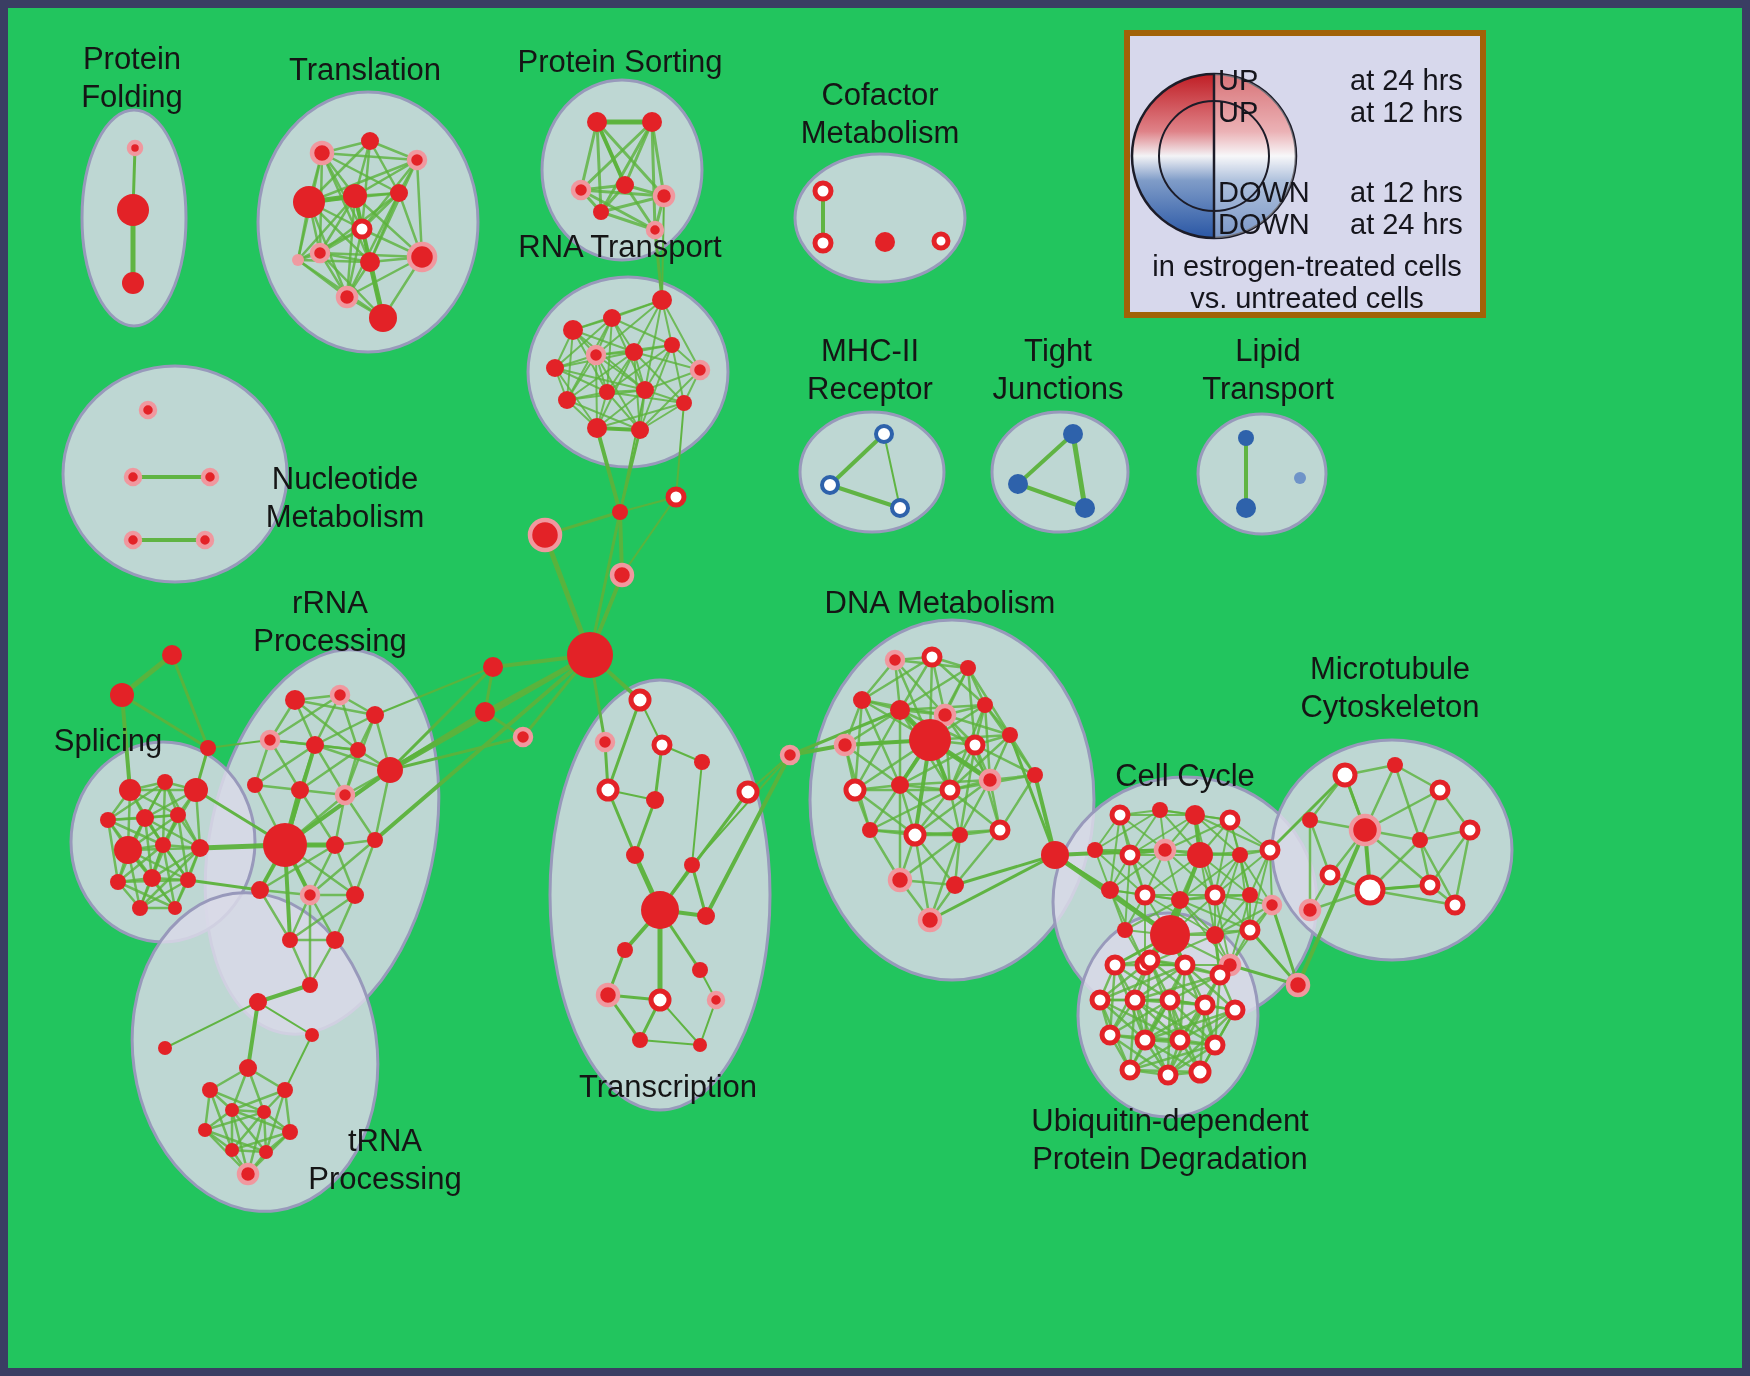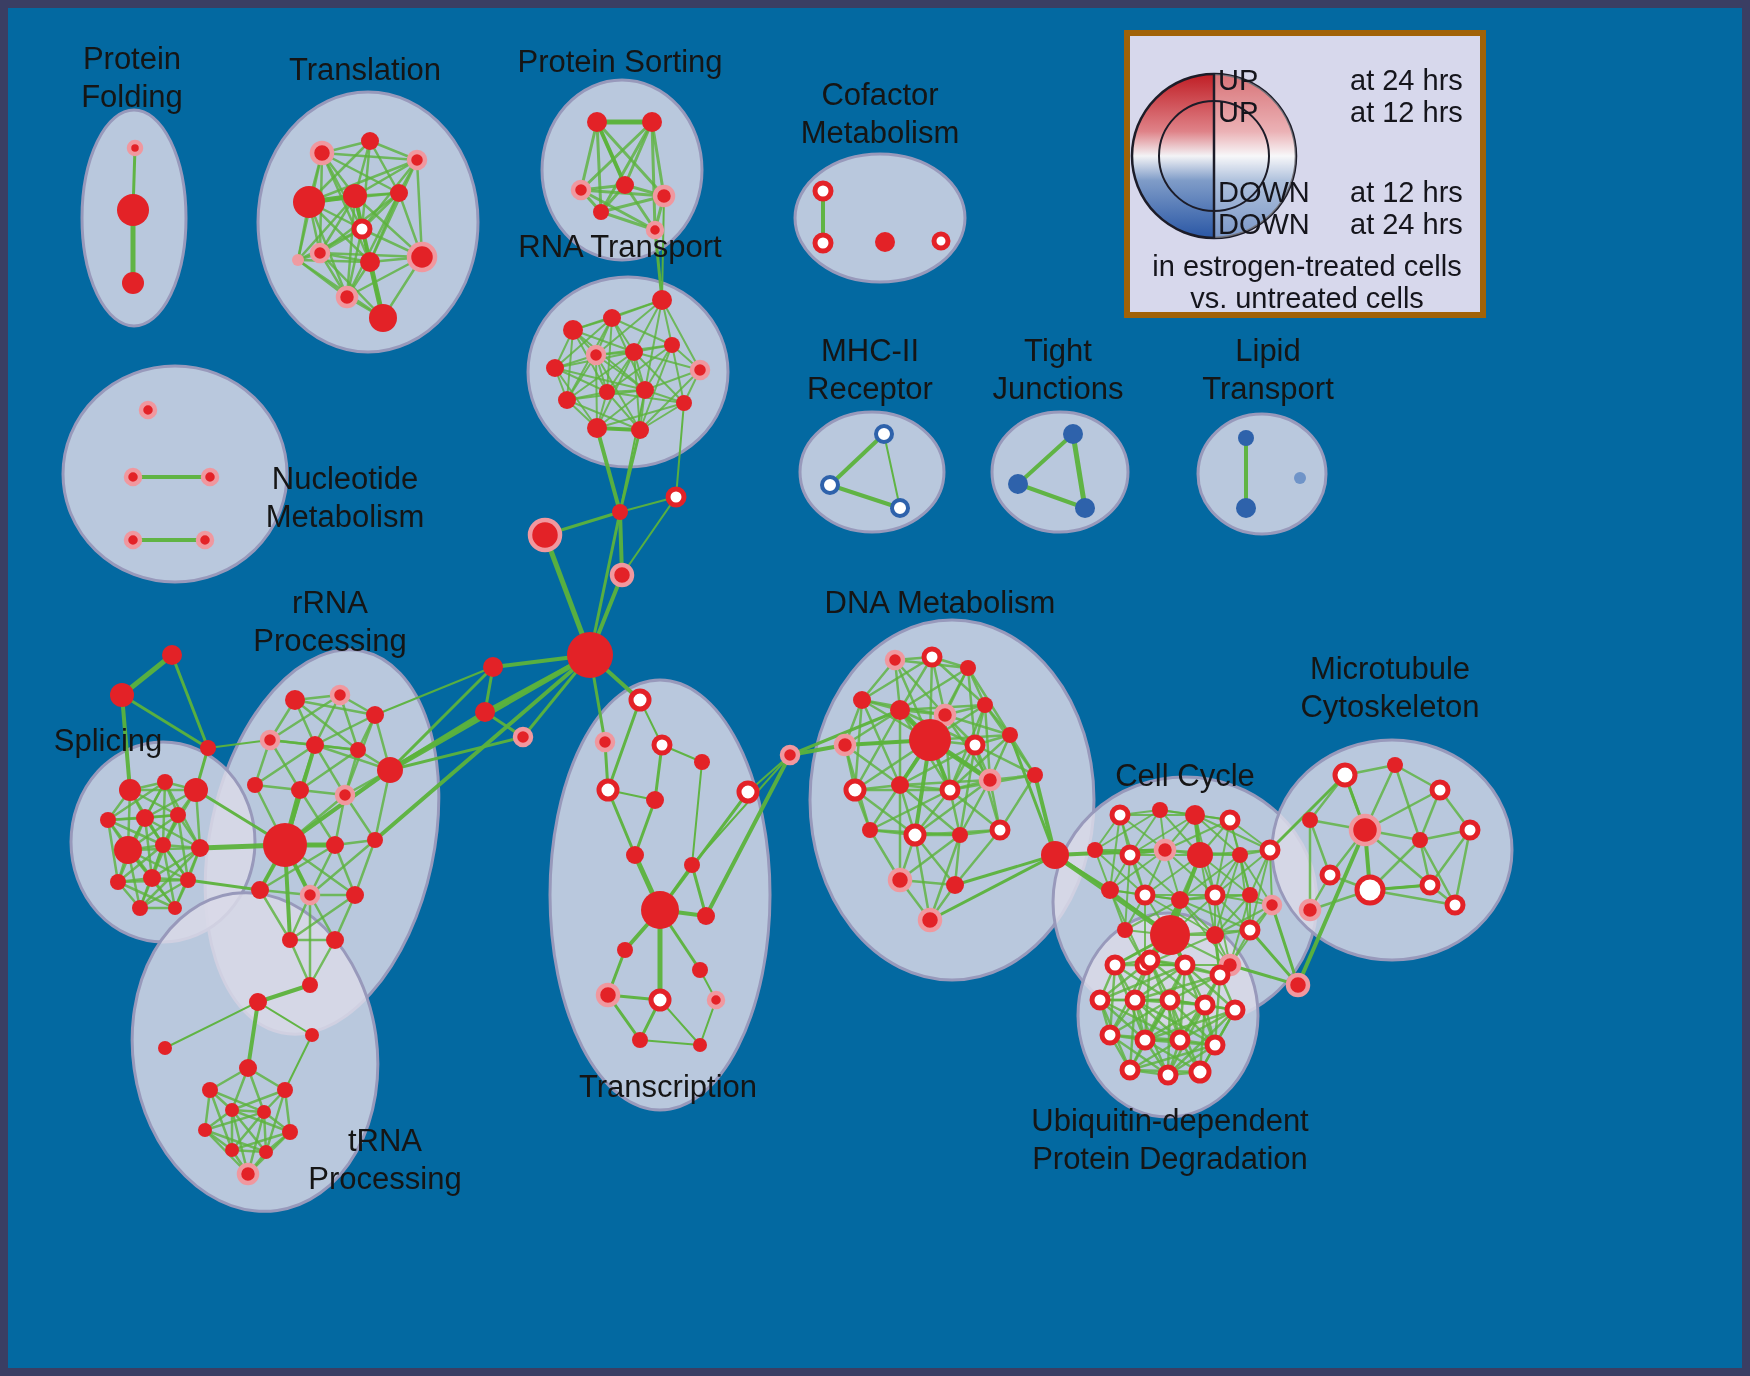--- a/index.html
+++ b/index.html
@@ -1,19 +1,19 @@
 <!DOCTYPE html>
 <html><head>
 <meta charset="utf-8">
 <style>
   * { margin:0; padding:0; box-sizing:border-box; }
   html,body { background:#8f92ad; }
   .page {
     position:relative; width:1750px; height:1376px;
-    background:#0369a1; overflow:hidden;
+    background:#22c55e; overflow:hidden;
     font-family:"Liberation Sans", sans-serif;
   }
   .frame { position:absolute; inset:0; border:8px solid #3a3e63; pointer-events:none; z-index:6; }
   svg.net { position:absolute; left:0; top:0; }
   text { font-family:"Liberation Sans", sans-serif; }
   .legend {
     position:absolute; left:1124px; top:30px; width:362px; height:288px;
     background:#d7d8ec; border:6px solid #a16207; z-index:4;
   }
   .legend svg { position:absolute; left:0; top:0; }

